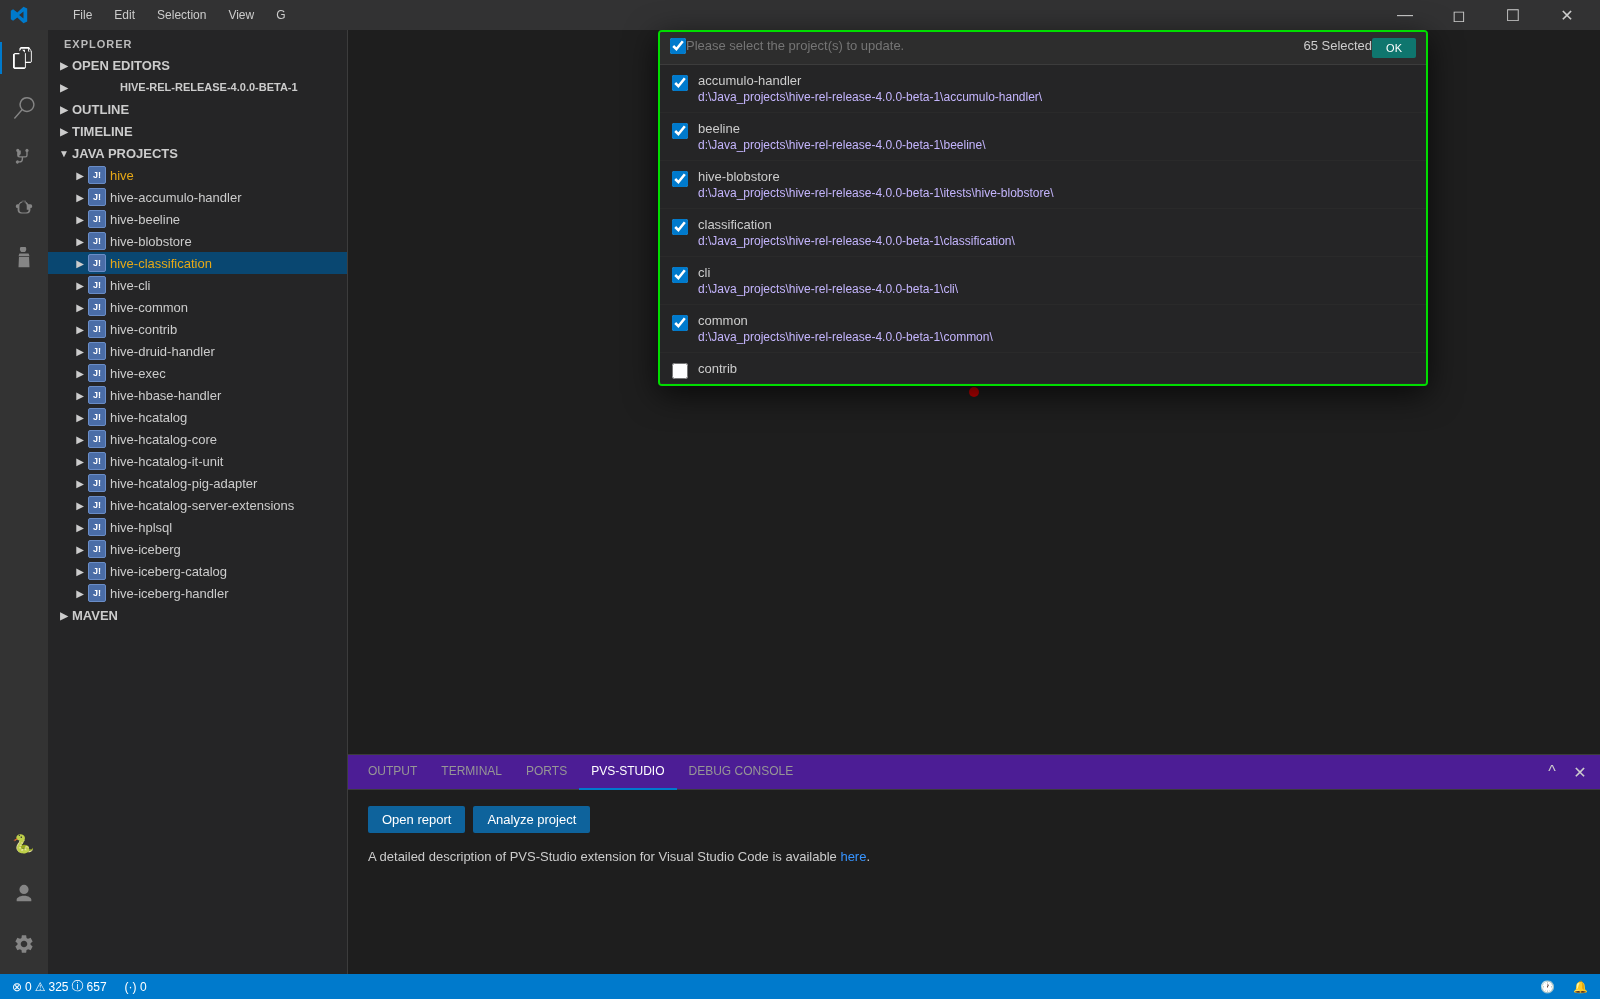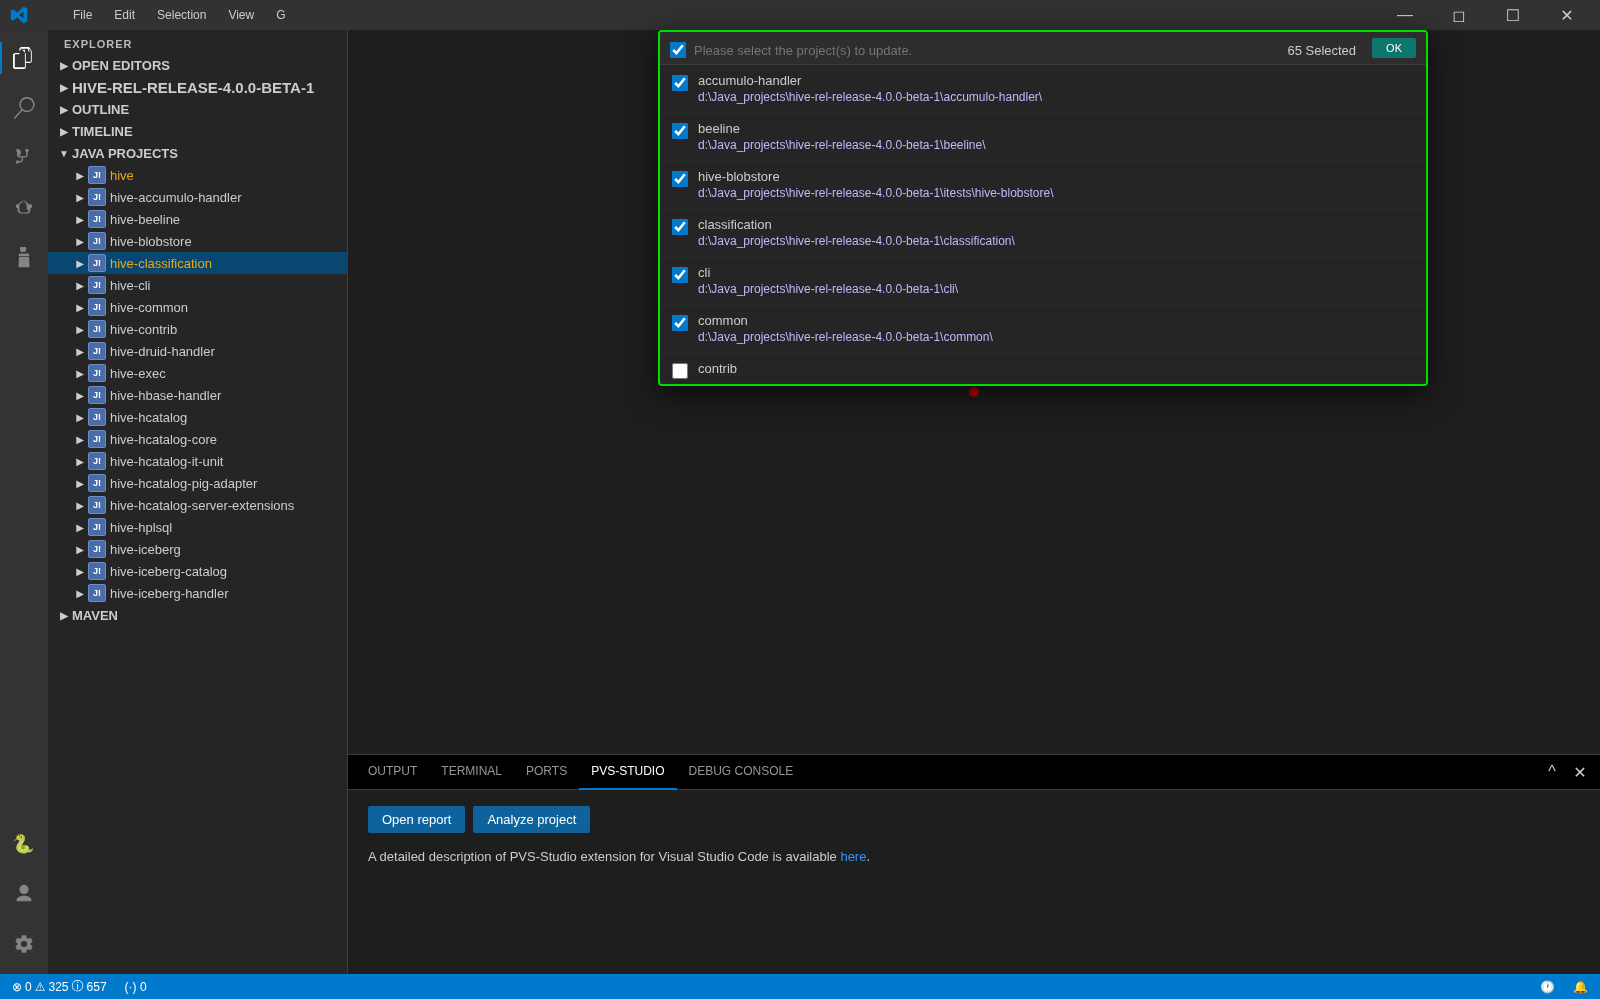--- a/index.html
+++ b/index.html
@@ -192,21 +192,21 @@
     .bottom-panel {
       height: 220px;
       background: #1e1e1e;
       border-top: 1px solid #3c3c3c;
       display: flex;
       flex-direction: column;
     }
     .panel-tabs {
       display: flex;
       align-items: center;
-      background: #000000;
+      background: #4c1d95;
       border-bottom: 1px solid #3c3c3c;
       height: 35px;
       padding: 0 8px;
     }
     .panel-tab {
       padding: 4px 12px;
       font-size: 12px;
       color: #969696;
       cursor: pointer;
       border-bottom: 2px solid transparent;
@@ -306,45 +306,43 @@
       left: 310px;
       width: 770px;
       background: #252526;
       border: 2px solid #00dd00;
       border-radius: 4px;
       overflow: hidden;
       box-shadow: 0 8px 32px rgba(0,0,0,0.7);
     }
     .dialog-header {
       display: flex;
-      align-items: flex-end;
+      align-items: flex-start;
       padding: 6px 10px;
       background: #2d2d2d;
       border-bottom: 1px solid #3c3c3c;
-      gap: 8px;
     }
     .dialog-checkbox {
       width: 16px;
       height: 16px;
       accent-color: #007acc;
       cursor: pointer;
       flex-shrink: 0;
     }
     .dialog-input {
       flex: 1;
       background: transparent;
       border: none;
       outline: none;
       color: #cccccc;
       font-size: 13px;
     }
     .dialog-count {
       color: #cccccc;
       font-size: 13px;
-      margin-right: 8px;
     }
     .dialog-ok {
       background: #0f766e;
       color: white;
       border: none;
       padding: 4px 14px;
       font-size: 11px;
       cursor: pointer;
       border-radius: 2px;
     }
@@ -457,21 +455,21 @@
   <div class="sidebar">
     <div class="sidebar-section-title">EXPLORER</div>
 
     <div class="tree-item section-header">
       <span class="chevron">▶</span>
       <span>OPEN EDITORS</span>
     </div>
 
     <div class="tree-item section-header">
       <span class="chevron">▶</span>
-      <span style="font-size:15px;">HIVE-REL-RELEASE-4.0.0-BETA-1</span>
+      <span style="font-size:11px;margin-left:48px;">HIVE-REL-RELEASE-4.0.0-BETA-1</span>
     </div>
 
     <div class="tree-item section-header">
       <span class="chevron">▶</span>
       <span>OUTLINE</span>
     </div>
 
     <div class="tree-item section-header">
       <span class="chevron">▶</span>
       <span>TIMELINE</span>

